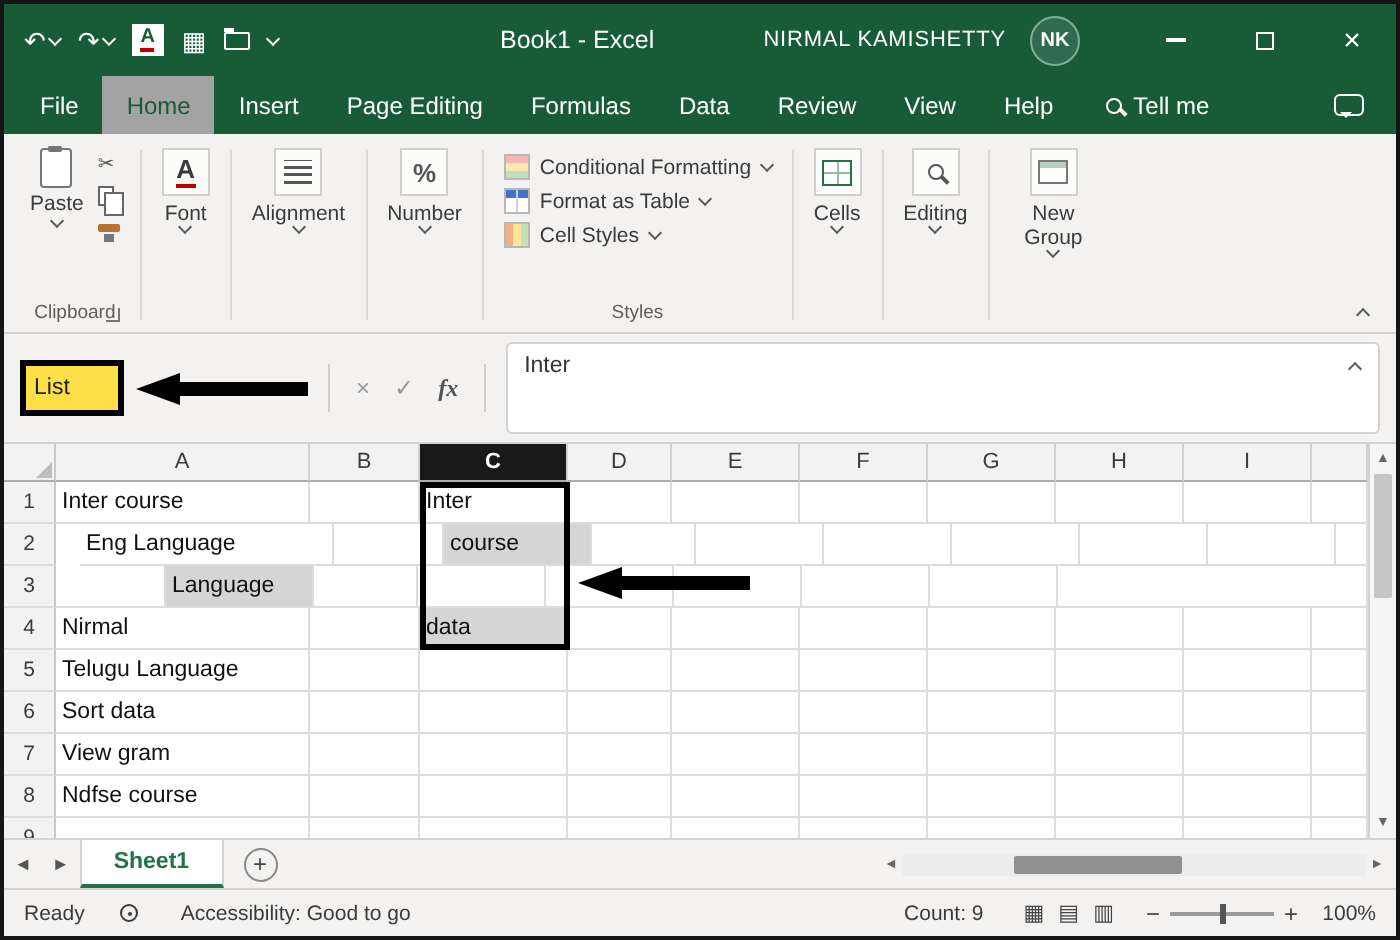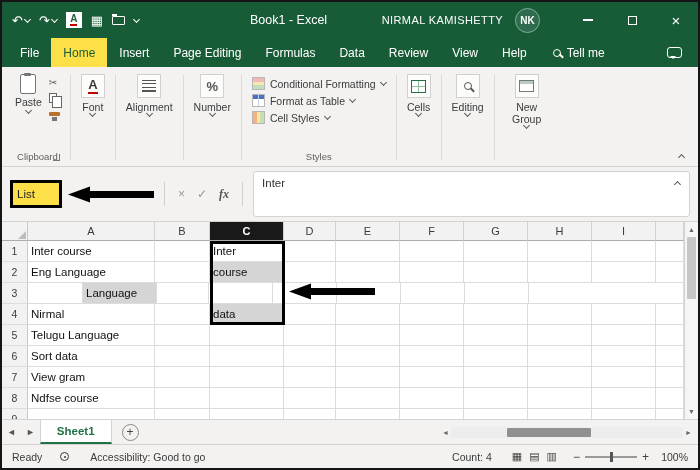--- a/index.html
+++ b/index.html
@@ -28,21 +28,21 @@
 
   
   .chev { display:inline-block; width:5px; height:5px; border-right:1.3px solid #5a5a5a; border-bottom:1.3px solid #5a5a5a; }
   .chev-d { transform:rotate(45deg); margin-top:-2px; }
   .chev-u { transform:rotate(225deg); margin-bottom:-2px; }
   .chev.light { border-color:#fff; }
 
   
   .tabs-row { height:29px; background:#185C37; display:flex; align-items:stretch; padding-left:6px; color:#fff; flex:0 0 auto; }
   .tab { padding:7px 12px 6px; font-size:12px; display:flex; align-items:center; }
-  .tab.active { background:#fde047; color:#185C37; }
+  .tab.active { background:#a3a3a3; color:#185C37; }
   .tellme { display:flex; align-items:center; gap:6px; font-size:12px; margin-left:14px; }
   .mag { width:8px; height:8px; border:1.5px solid #fff; border-radius:50%; position:relative; display:inline-block; }
   .mag::after { content:''; position:absolute; width:5px; height:1.5px; background:#fff; transform:rotate(45deg); right:-4px; bottom:-1px; }
   .mag.dark { border-color:#555; } .mag.dark::after { background:#555; }
   .comment-icon { width:15px; height:11px; border:1.3px solid #fff; border-radius:3px; position:relative;
                   margin:auto 16px auto auto; }
   .comment-icon::after { content:''; position:absolute; bottom:-5px; left:2px; border:3px solid transparent; border-top-color:#fff; }
 
   
   .ribbon { height:100px; background:#F3F2F1; border-bottom:1px solid #D5D3D1; display:flex;
@@ -355,21 +355,21 @@
             <div class="cell" style="width: 52px;"></div>
             <div class="cell" style="width: 64px;"></div>
             <div class="cell" style="width: 64px;"></div>
             <div class="cell" style="width: 64px;"></div>
             <div class="cell" style="width: 64px;"></div>
             <div class="cell" style="width: 64px;"></div>
             <div class="cell fill"></div>
           </div>
           <div class="grid-row">
             <div class="row-h">2</div>
-            <div class="cell" style="width: 127px;">Eng Language</div>
+            <div class="cell" style="width: 127px; margin-left: 12px;">Eng Language</div>
             <div class="cell" style="width: 55px;"></div>
             <div class="cell cell-sel" style="width: 74px;">course</div>
             <div class="cell" style="width: 52px;"></div>
             <div class="cell" style="width: 64px;"></div>
             <div class="cell" style="width: 64px;"></div>
             <div class="cell" style="width: 64px;"></div>
             <div class="cell" style="width: 64px;"></div>
             <div class="cell" style="width: 64px;"></div>
             <div class="cell fill"></div>
           </div>
@@ -493,21 +493,21 @@
       <span class="sarrow">►</span>
     </div>
   </div>
 
   <div class="status-bar">
     <span>Ready</span>
     <span class="st-acc">
       <span class="acc-icon"></span>
       <span>Accessibility: Good to go</span>
     </span>
-    <span class="st-count">Count: 4</span>
+    <span class="st-count">Count: 9</span>
     <span class="view-icons">
       <span>▦</span>
       <span>▤</span>
       <span>▥</span>
     </span>
     <span class="zoom">
       <span class="zbtn">−</span>
       <span class="ztrack">
           <span class="zthumb"></span>
         </span>

